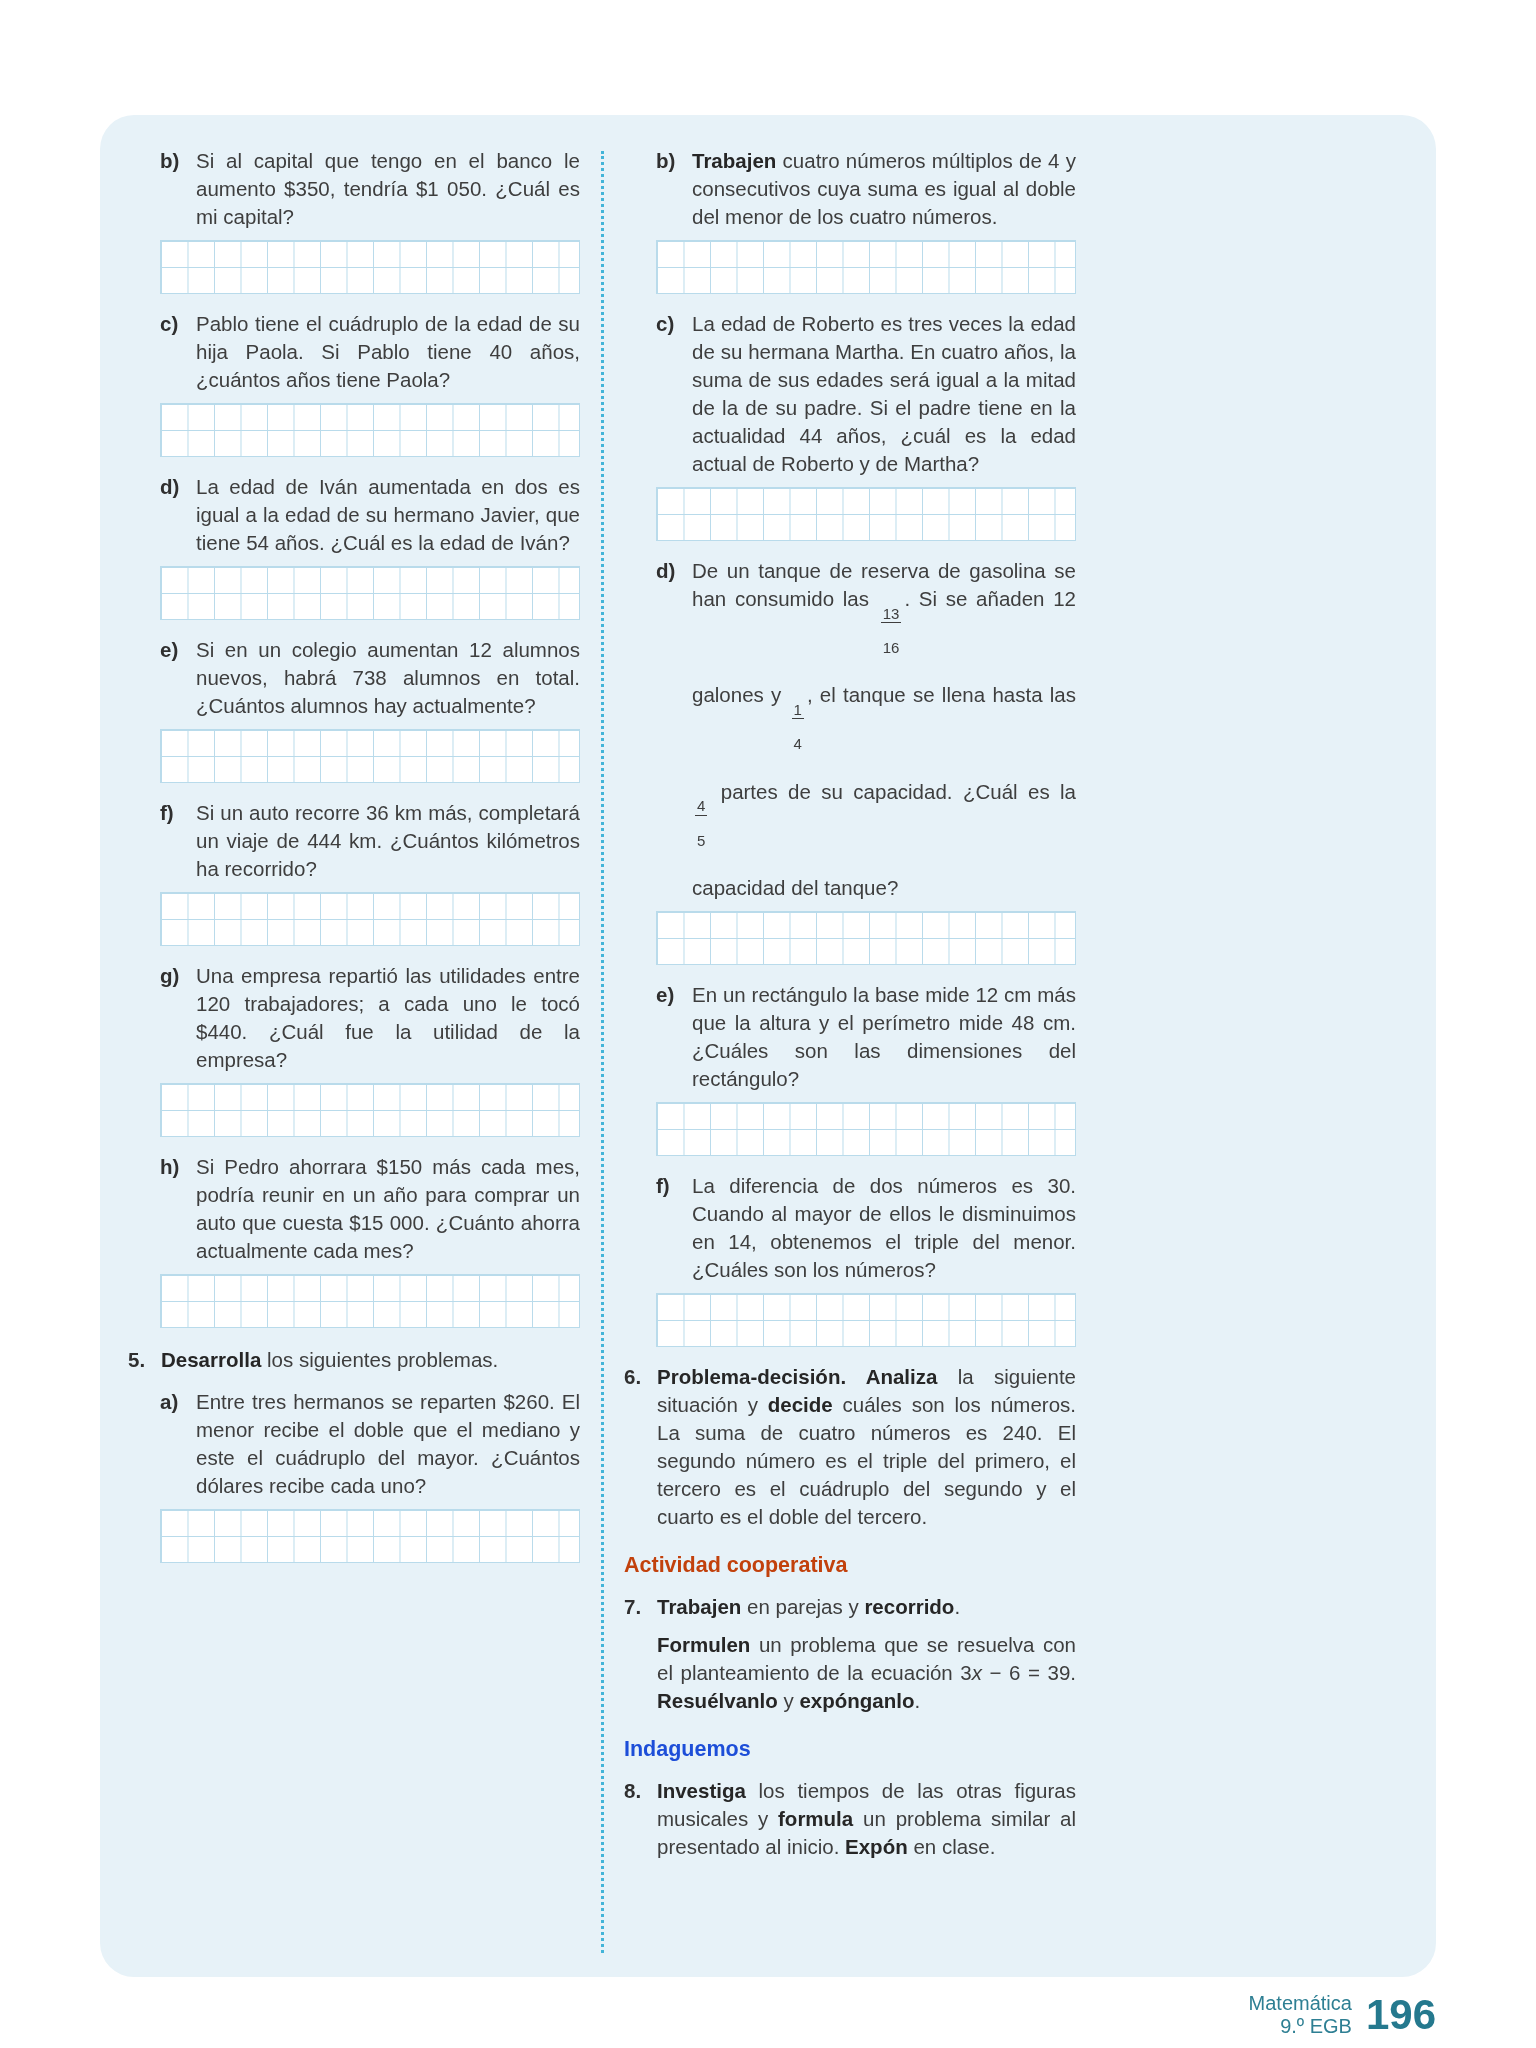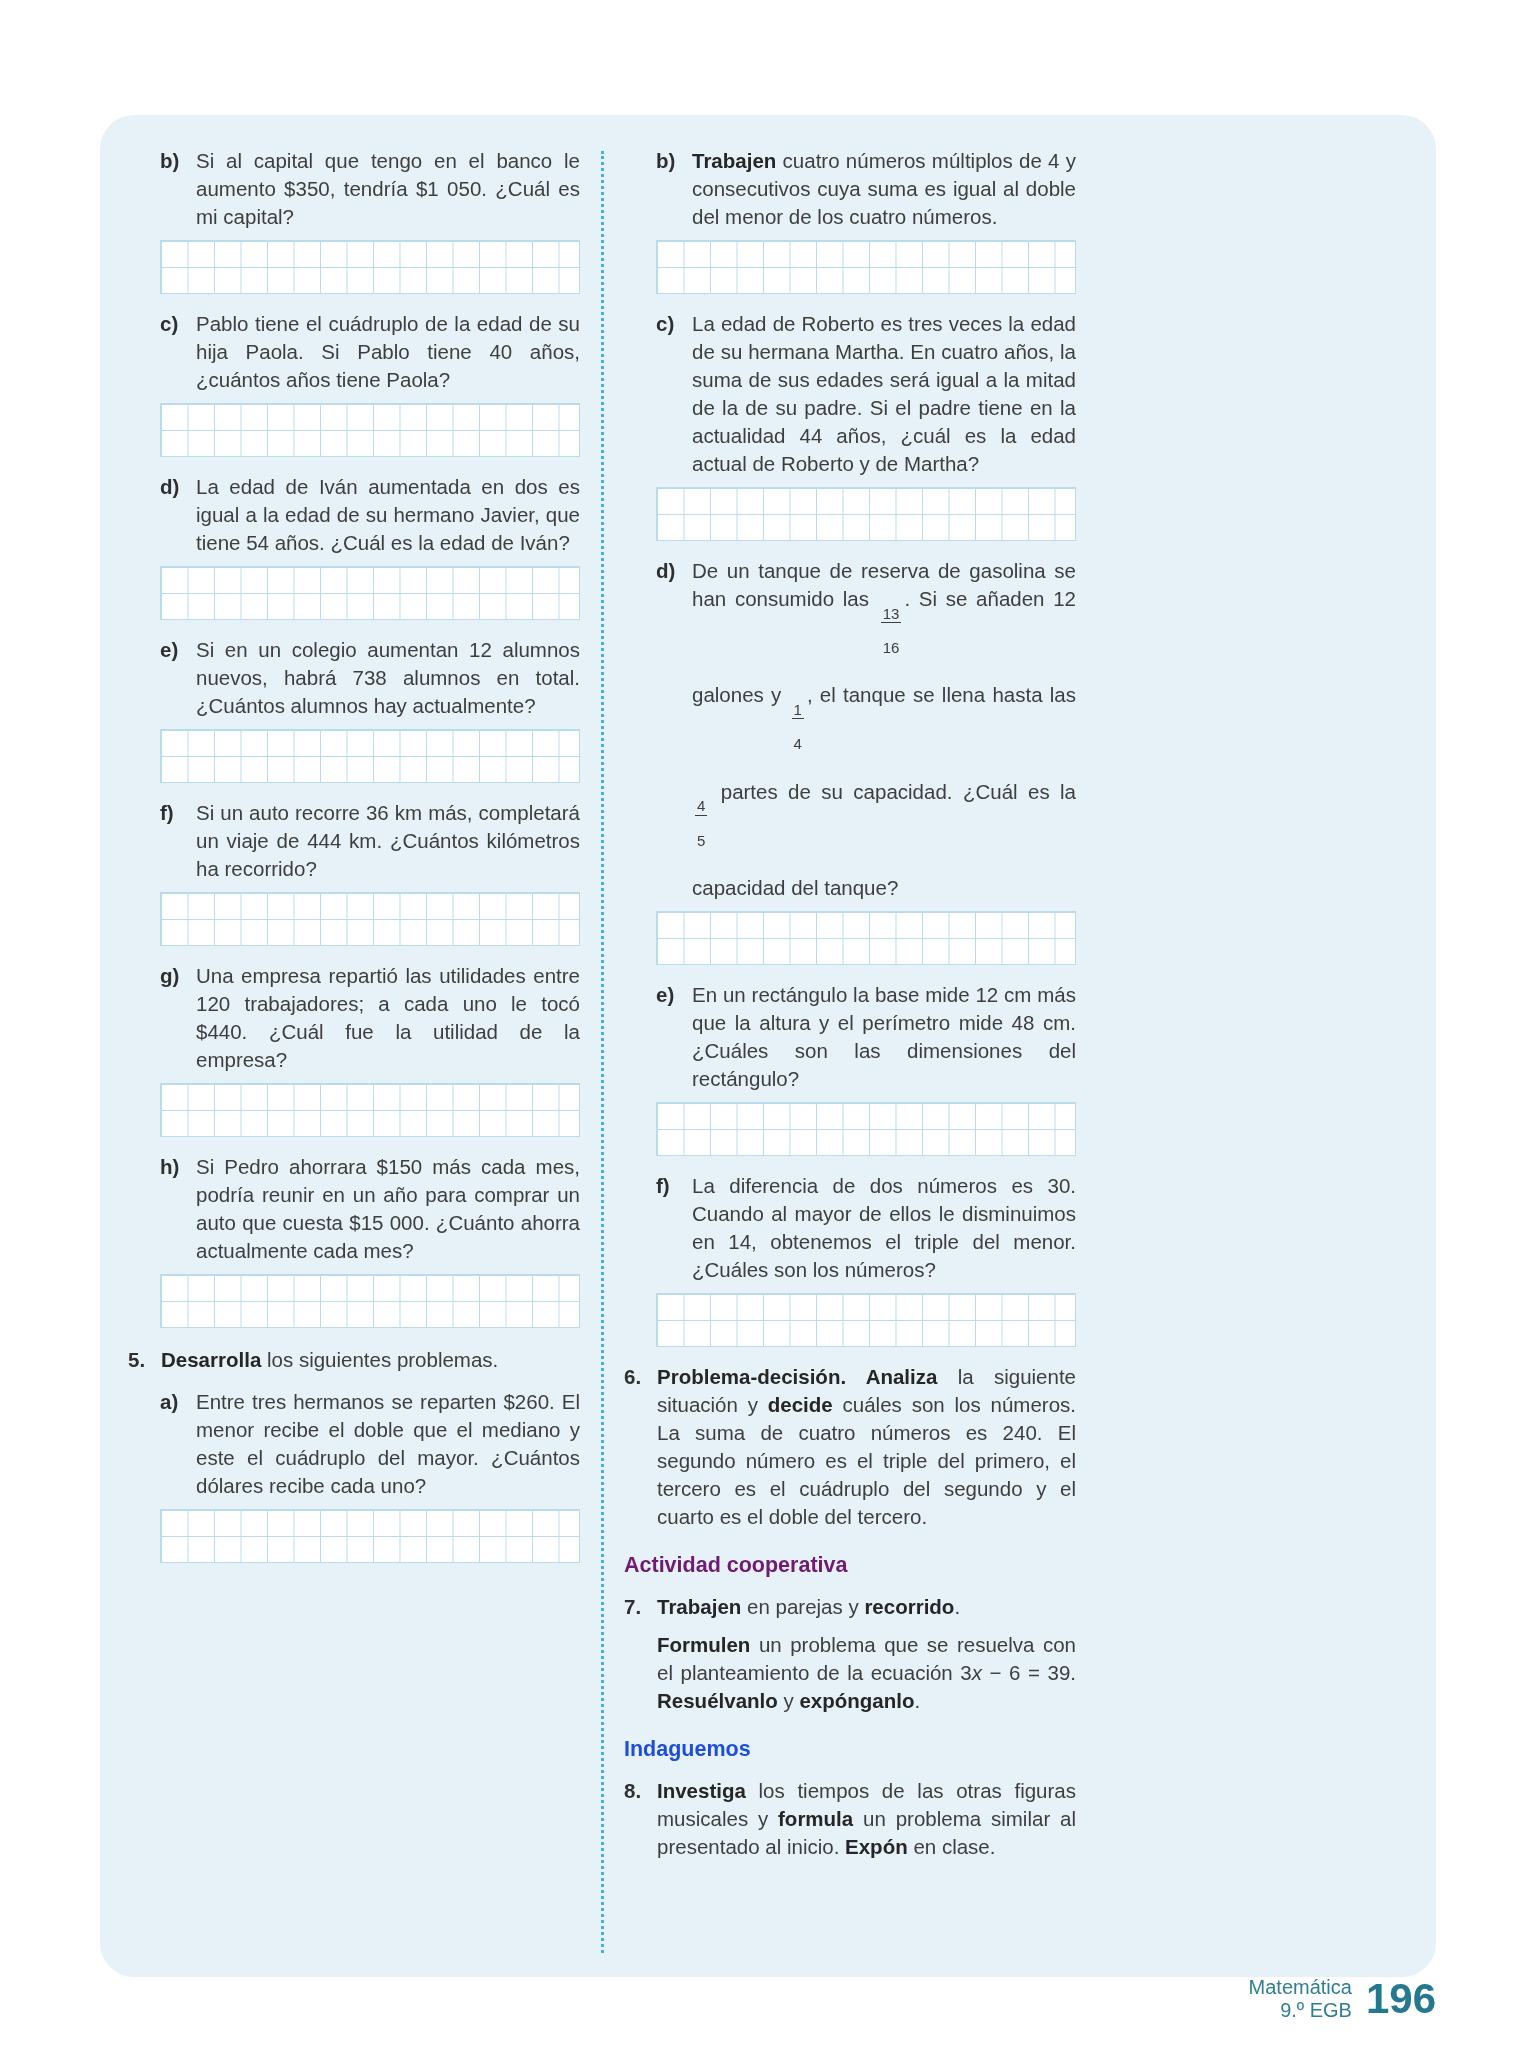--- a/index.html
+++ b/index.html
@@ -34,33 +34,33 @@
     background-size:26.5px 26px;
     border:1px solid #b9dbeb;
   }
   
   .numbered{display:flex;margin:4px 0 14px;}
   .nnum{flex:0 0 33px;font-weight:bold;color:#2f2f2f;}
   .ncontent{flex:1;text-align:justify;}
   .ncontent p{margin:0 0 10px;text-align:justify;}
   .ncontent p:last-child{margin-bottom:0;}
   .heading{font-weight:bold;font-size:21.5px;margin:20px 0 14px;}
-  .heading.coop{color:#701a75;}
+  .heading.coop{color:#c2410c;}
   .heading.indag{color:#1d4ed8;}
   
   .frac{
     display:inline-flex;flex-direction:column;align-items:center;
     vertical-align:-0.85em;font-size:15px;line-height:1.15;margin:9px 3px;
   }
   .frac .fnum{padding:0 2px;}
   .frac .fden{border-top:1.5px solid #3e3e3e;padding:16px 2px;}
   b,.bld{font-weight:bold;color:#262626;}
   
   .footer{
-    position:absolute;right:100px;bottom:26px;
+    position:absolute;right:100px;bottom:10px;
     display:flex;align-items:center;gap:14px;
   }
   .footer-lines{text-align:right;color:#2e7f93;font-size:20px;line-height:23px;}
   .page-num{color:#25798e;font-weight:bold;font-size:42px;line-height:42px;}
 </style>
 </head>
 <body>
 
 <div class="panel">
 

